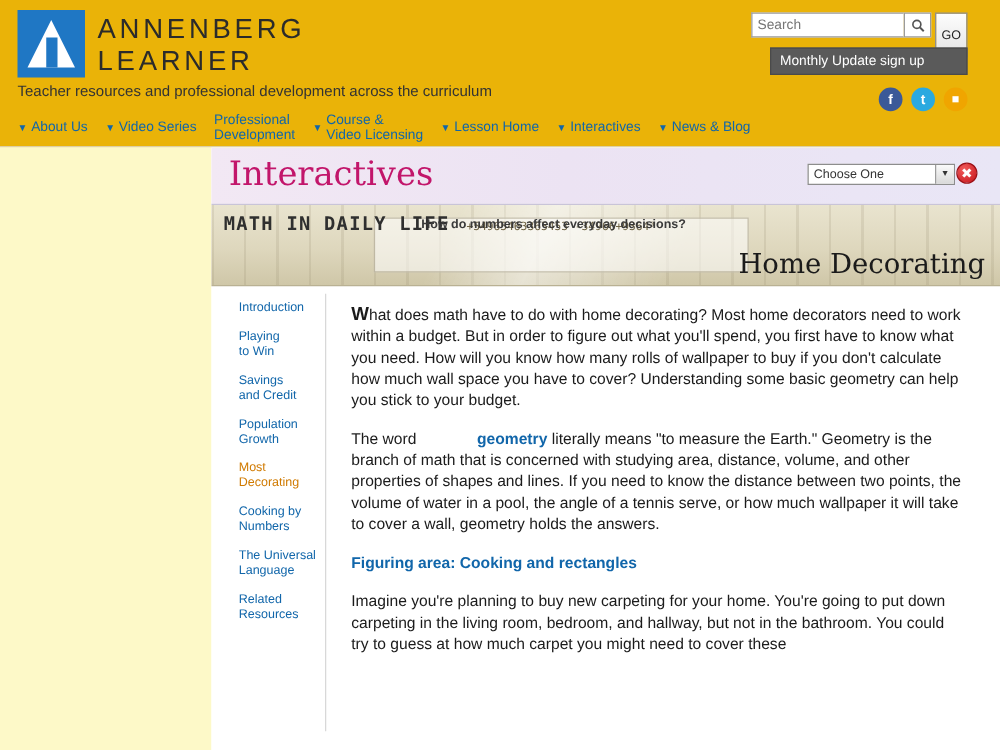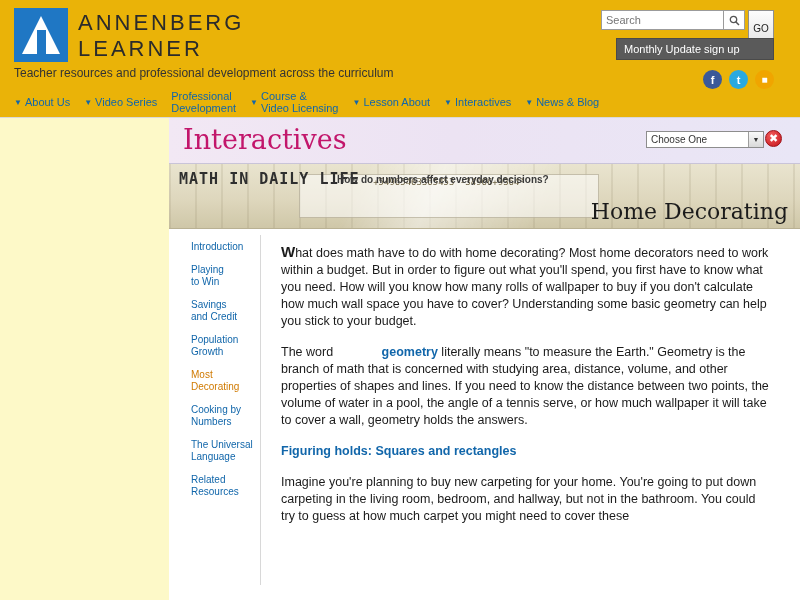--- a/index.html
+++ b/index.html
@@ -393,21 +393,21 @@
       <span class="lbl">Professional
 Development</span>
     </div>
     <div class="nav-item">
       <span class="caret">▼</span>
       <span class="lbl">Course &amp;
 Video Licensing</span>
     </div>
     <div class="nav-item">
       <span class="caret">▼</span>
-      <span class="lbl">Lesson About</span>
+      <span class="lbl">Lesson Home</span>
     </div>
     <div class="nav-item">
       <span class="caret">▼</span>
       <span class="lbl">Interactives</span>
     </div>
     <div class="nav-item">
       <span class="caret">▼</span>
       <span class="lbl">News &amp; Blog</span>
     </div>
   </div>
@@ -457,19 +457,19 @@
 Resources</div>
       </div>
 
       <div class="article">
         <p>
           <span class="dropcap">W</span><span>hat does math have to do with home decorating? Most home decorators need to work within a budget. But in order to figure out what you'll spend, you first have to know what you need. How will you know how many rolls of wallpaper to buy if you don't calculate how much wall space you have to cover? Understanding some basic geometry can help you stick to your budget.</span>
         </p>
         <p>
           <span>The word </span><span class="kw">geometry</span><span> literally means "to measure the Earth." Geometry is the branch of math that is concerned with studying area, distance, volume, and other properties of shapes and lines. If you need to know the distance between two points, the volume of water in a pool, the angle of a tennis serve, or how much wallpaper it will take to cover a wall, geometry holds the answers.</span>
         </p>
-        <p class="sec-head">Figuring holds: Squares and rectangles</p>
+        <p class="sec-head">Figuring area: Cooking and rectangles</p>
         <p>Imagine you're planning to buy new carpeting for your home. You're going to put down carpeting in the living room, bedroom, and hallway, but not in the bathroom. You could try to guess at how much carpet you might need to cover these</p>
       </div>
 
     </div>
   </div>
 </div>
 
 </body></html>

